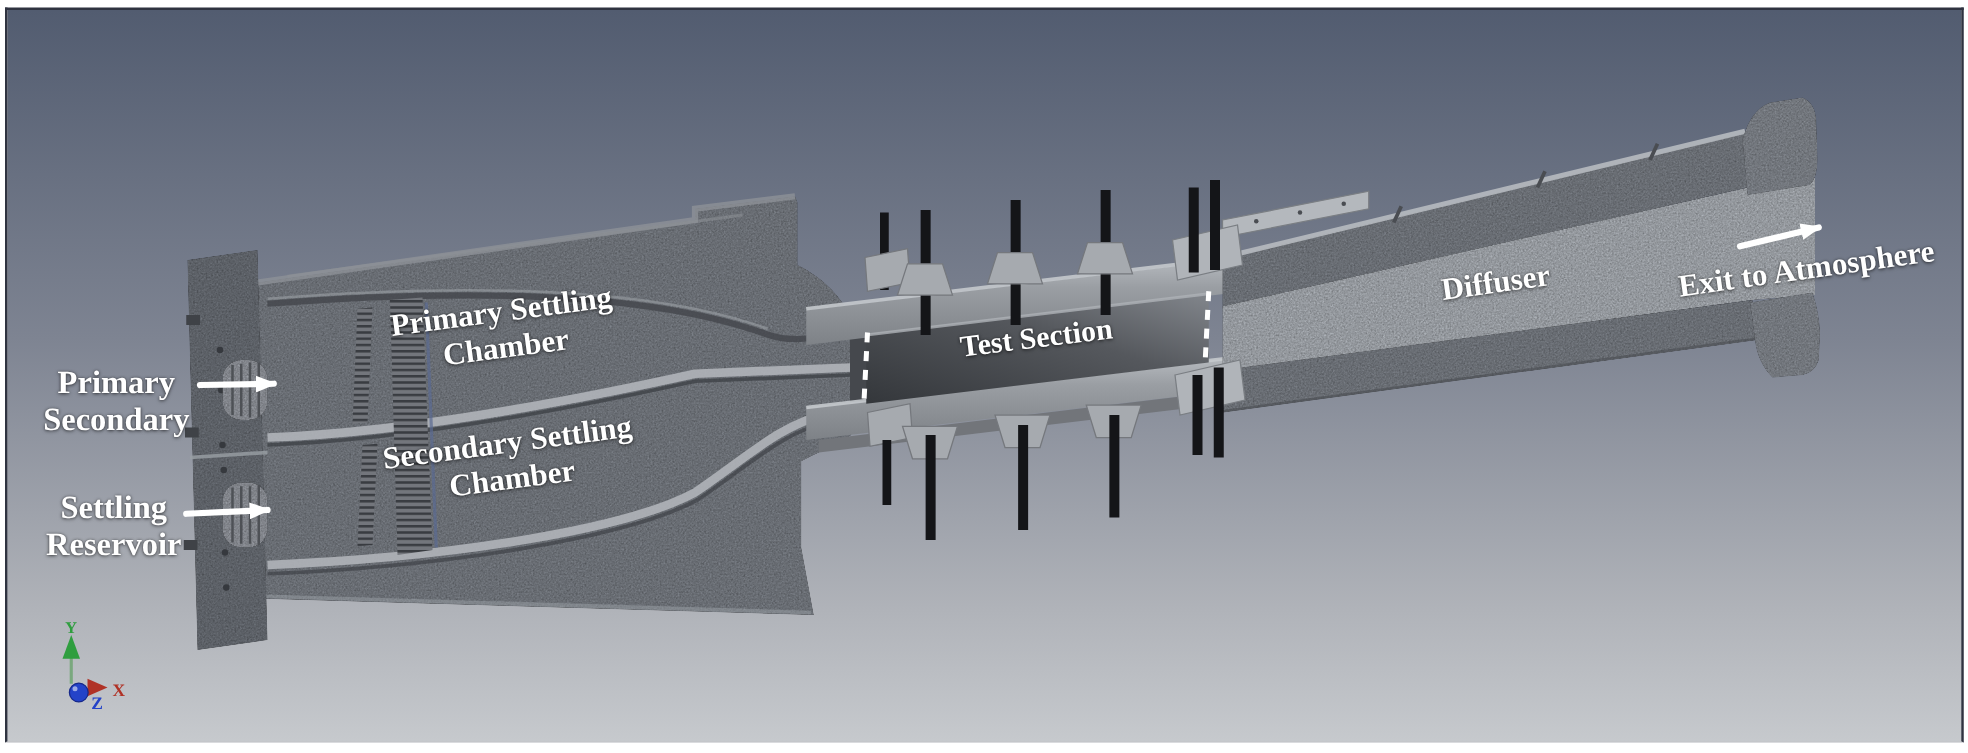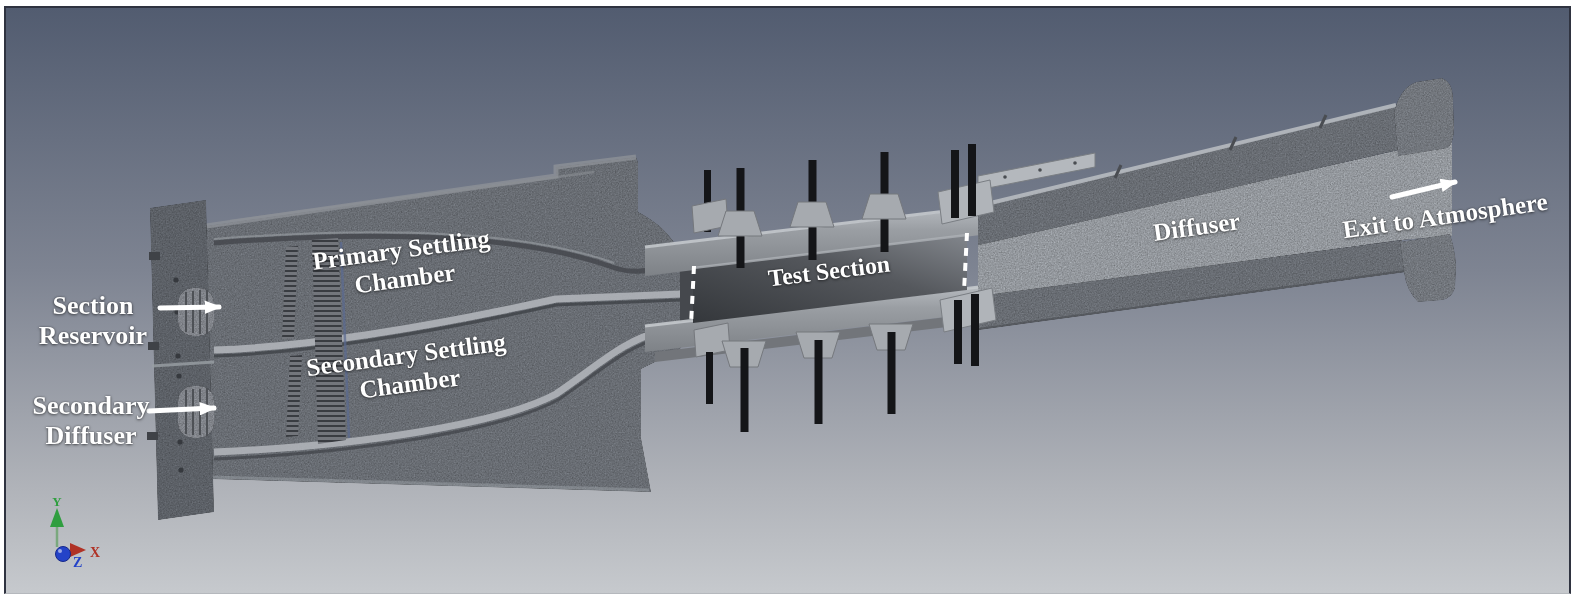--- a/index.html
+++ b/index.html
@@ -174,22 +174,22 @@
     <polygon points="50,527 64,527 57,508" fill="#2f9e3f"></polygon>
     <text x="57" y="506" text-anchor="middle" font-size="13" fill="#2f9e3f">Y</text>
     <polygon points="70,543 70,557 86,550" fill="#b03226"></polygon>
     <text x="90" y="557" font-size="14" fill="#b03226">X</text>
     <circle cx="63" cy="554" r="7.5" stroke="#16288a" stroke-width="1" fill="#2443c8"></circle>
     <circle cx="60" cy="551" r="2" fill="#ffffff" opacity="0.55"></circle>
     <text x="73" y="567" font-size="14" fill="#2443c8">Z</text>
   </g>
 </svg>
 
-<div class="lbl" id="lbl-primary-res">Section Reservoir</div>
-<div class="lbl" id="lbl-secondary-res">Secondary Diffuser</div>
+<div class="lbl" id="lbl-primary-res">Primary Secondary</div>
+<div class="lbl" id="lbl-secondary-res">Settling Reservoir</div>
 <div class="lbl" id="lbl-primary-settling">Primary Settling Chamber</div>
 <div class="lbl" id="lbl-secondary-settling">Secondary Settling Chamber</div>
 <div class="lbl nw" id="lbl-test-section">Test Section</div>
 <div class="lbl nw" id="lbl-diffuser">Diffuser</div>
 <div class="lbl nw" id="lbl-exit">Exit to Atmosphere</div>
 
 <div class="frame"></div>
 </div>
 
 </body></html>

